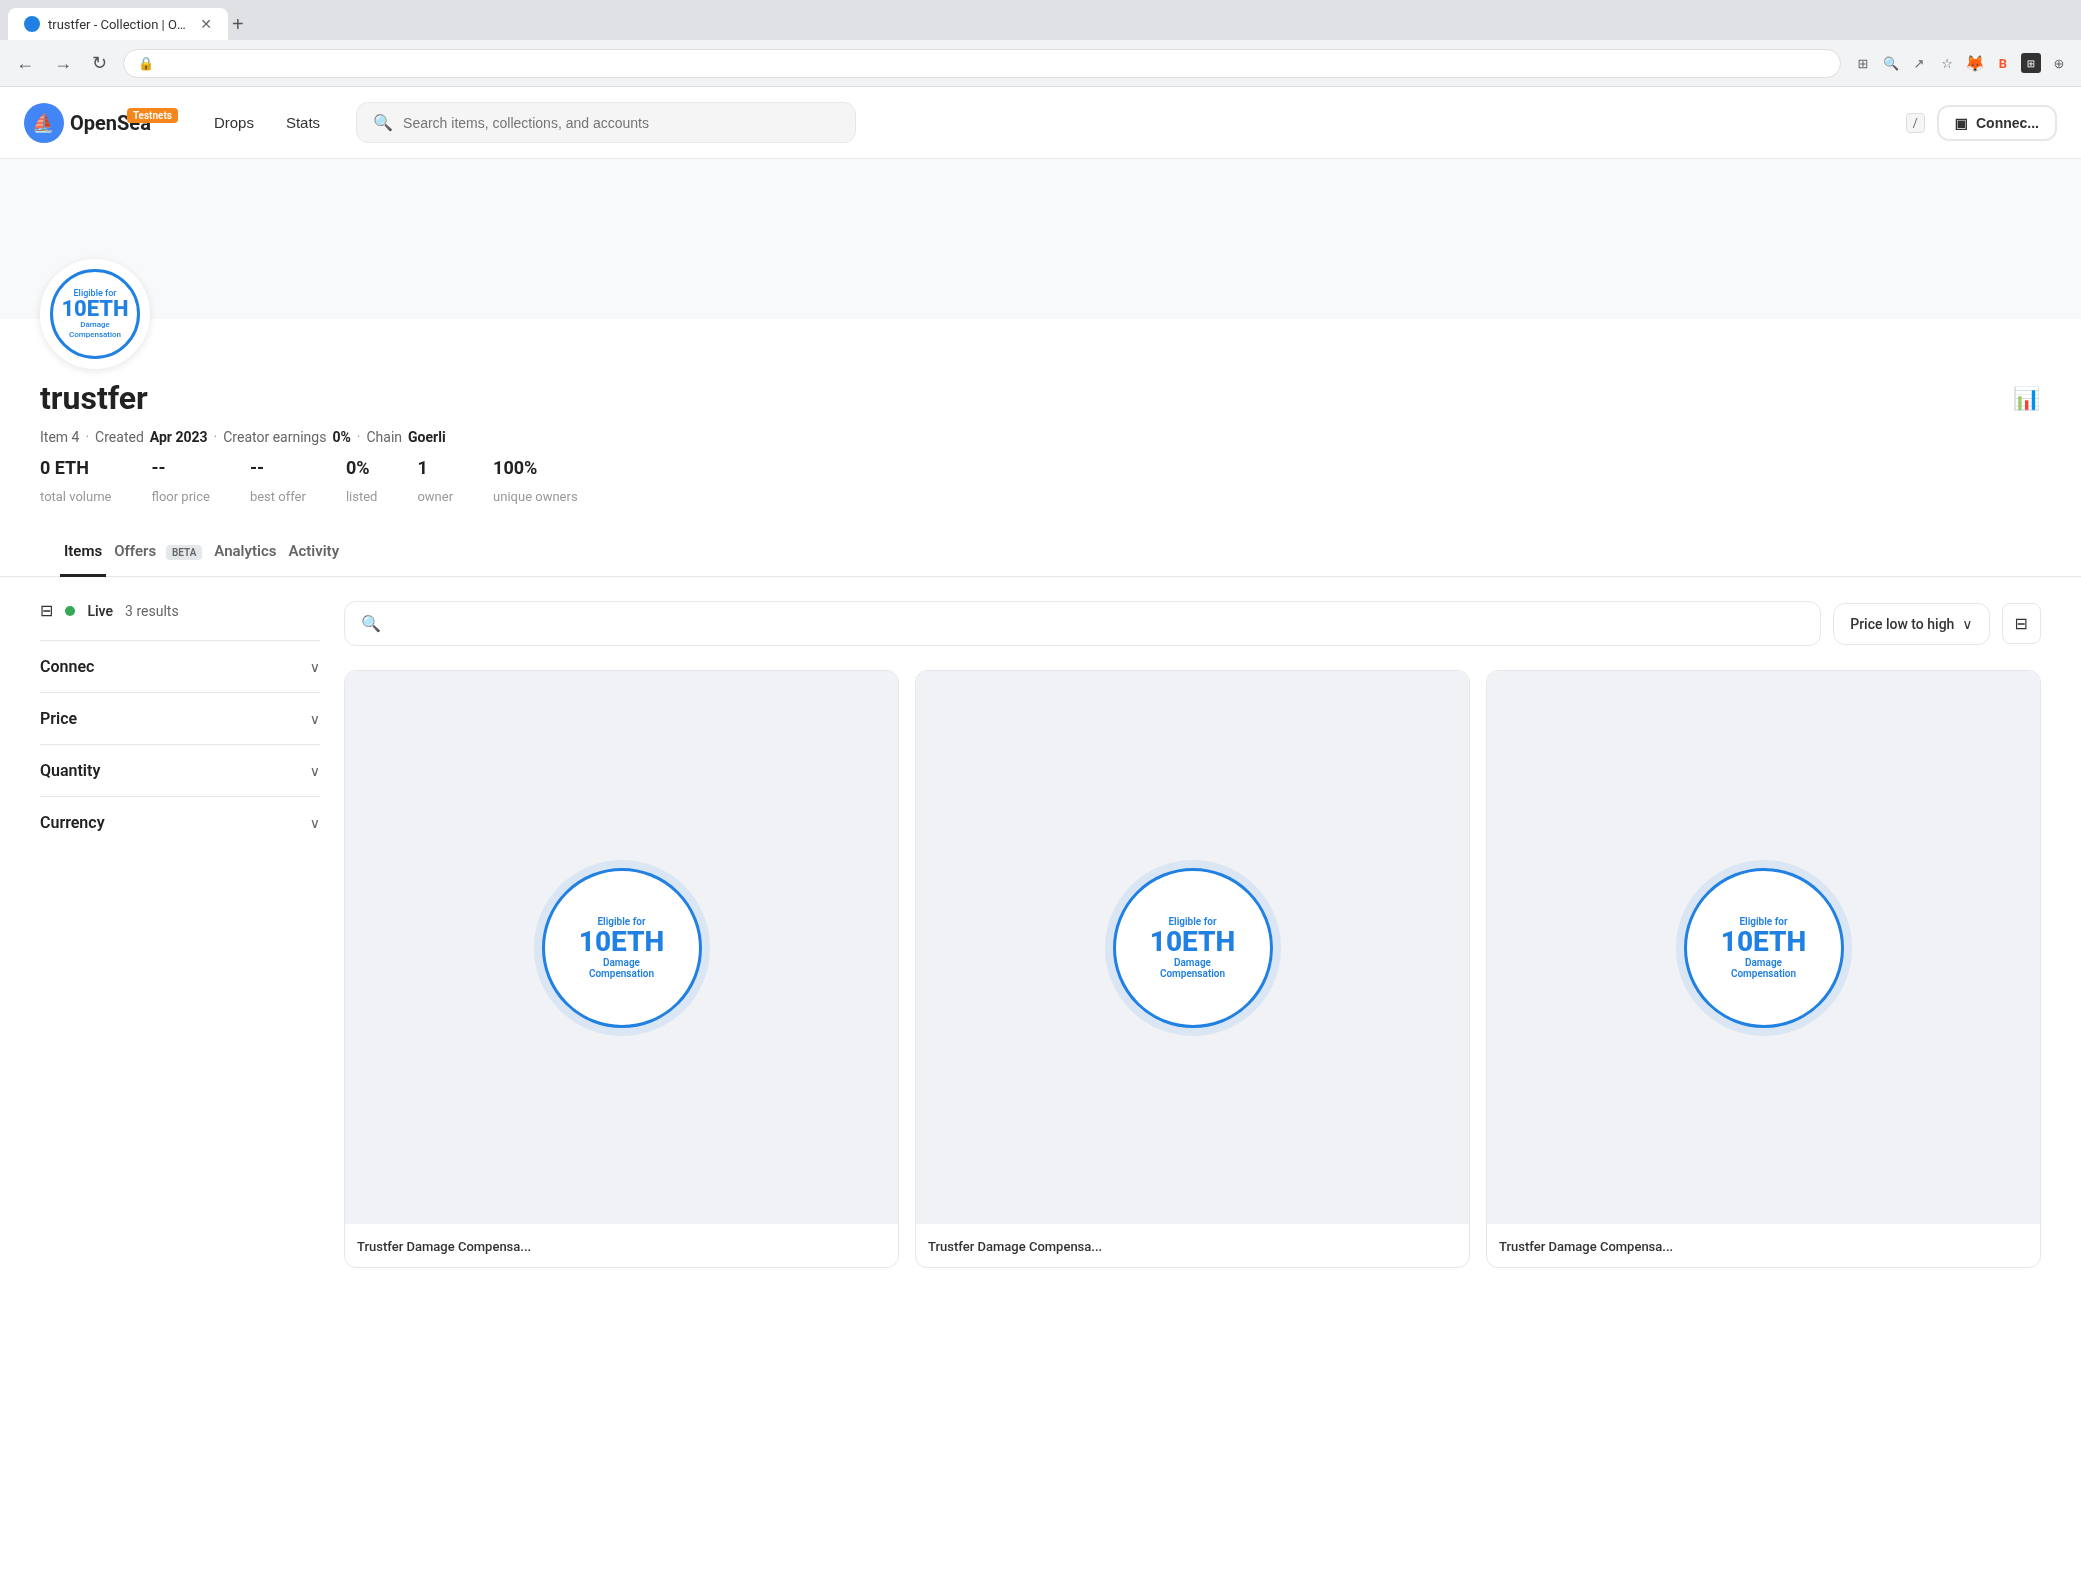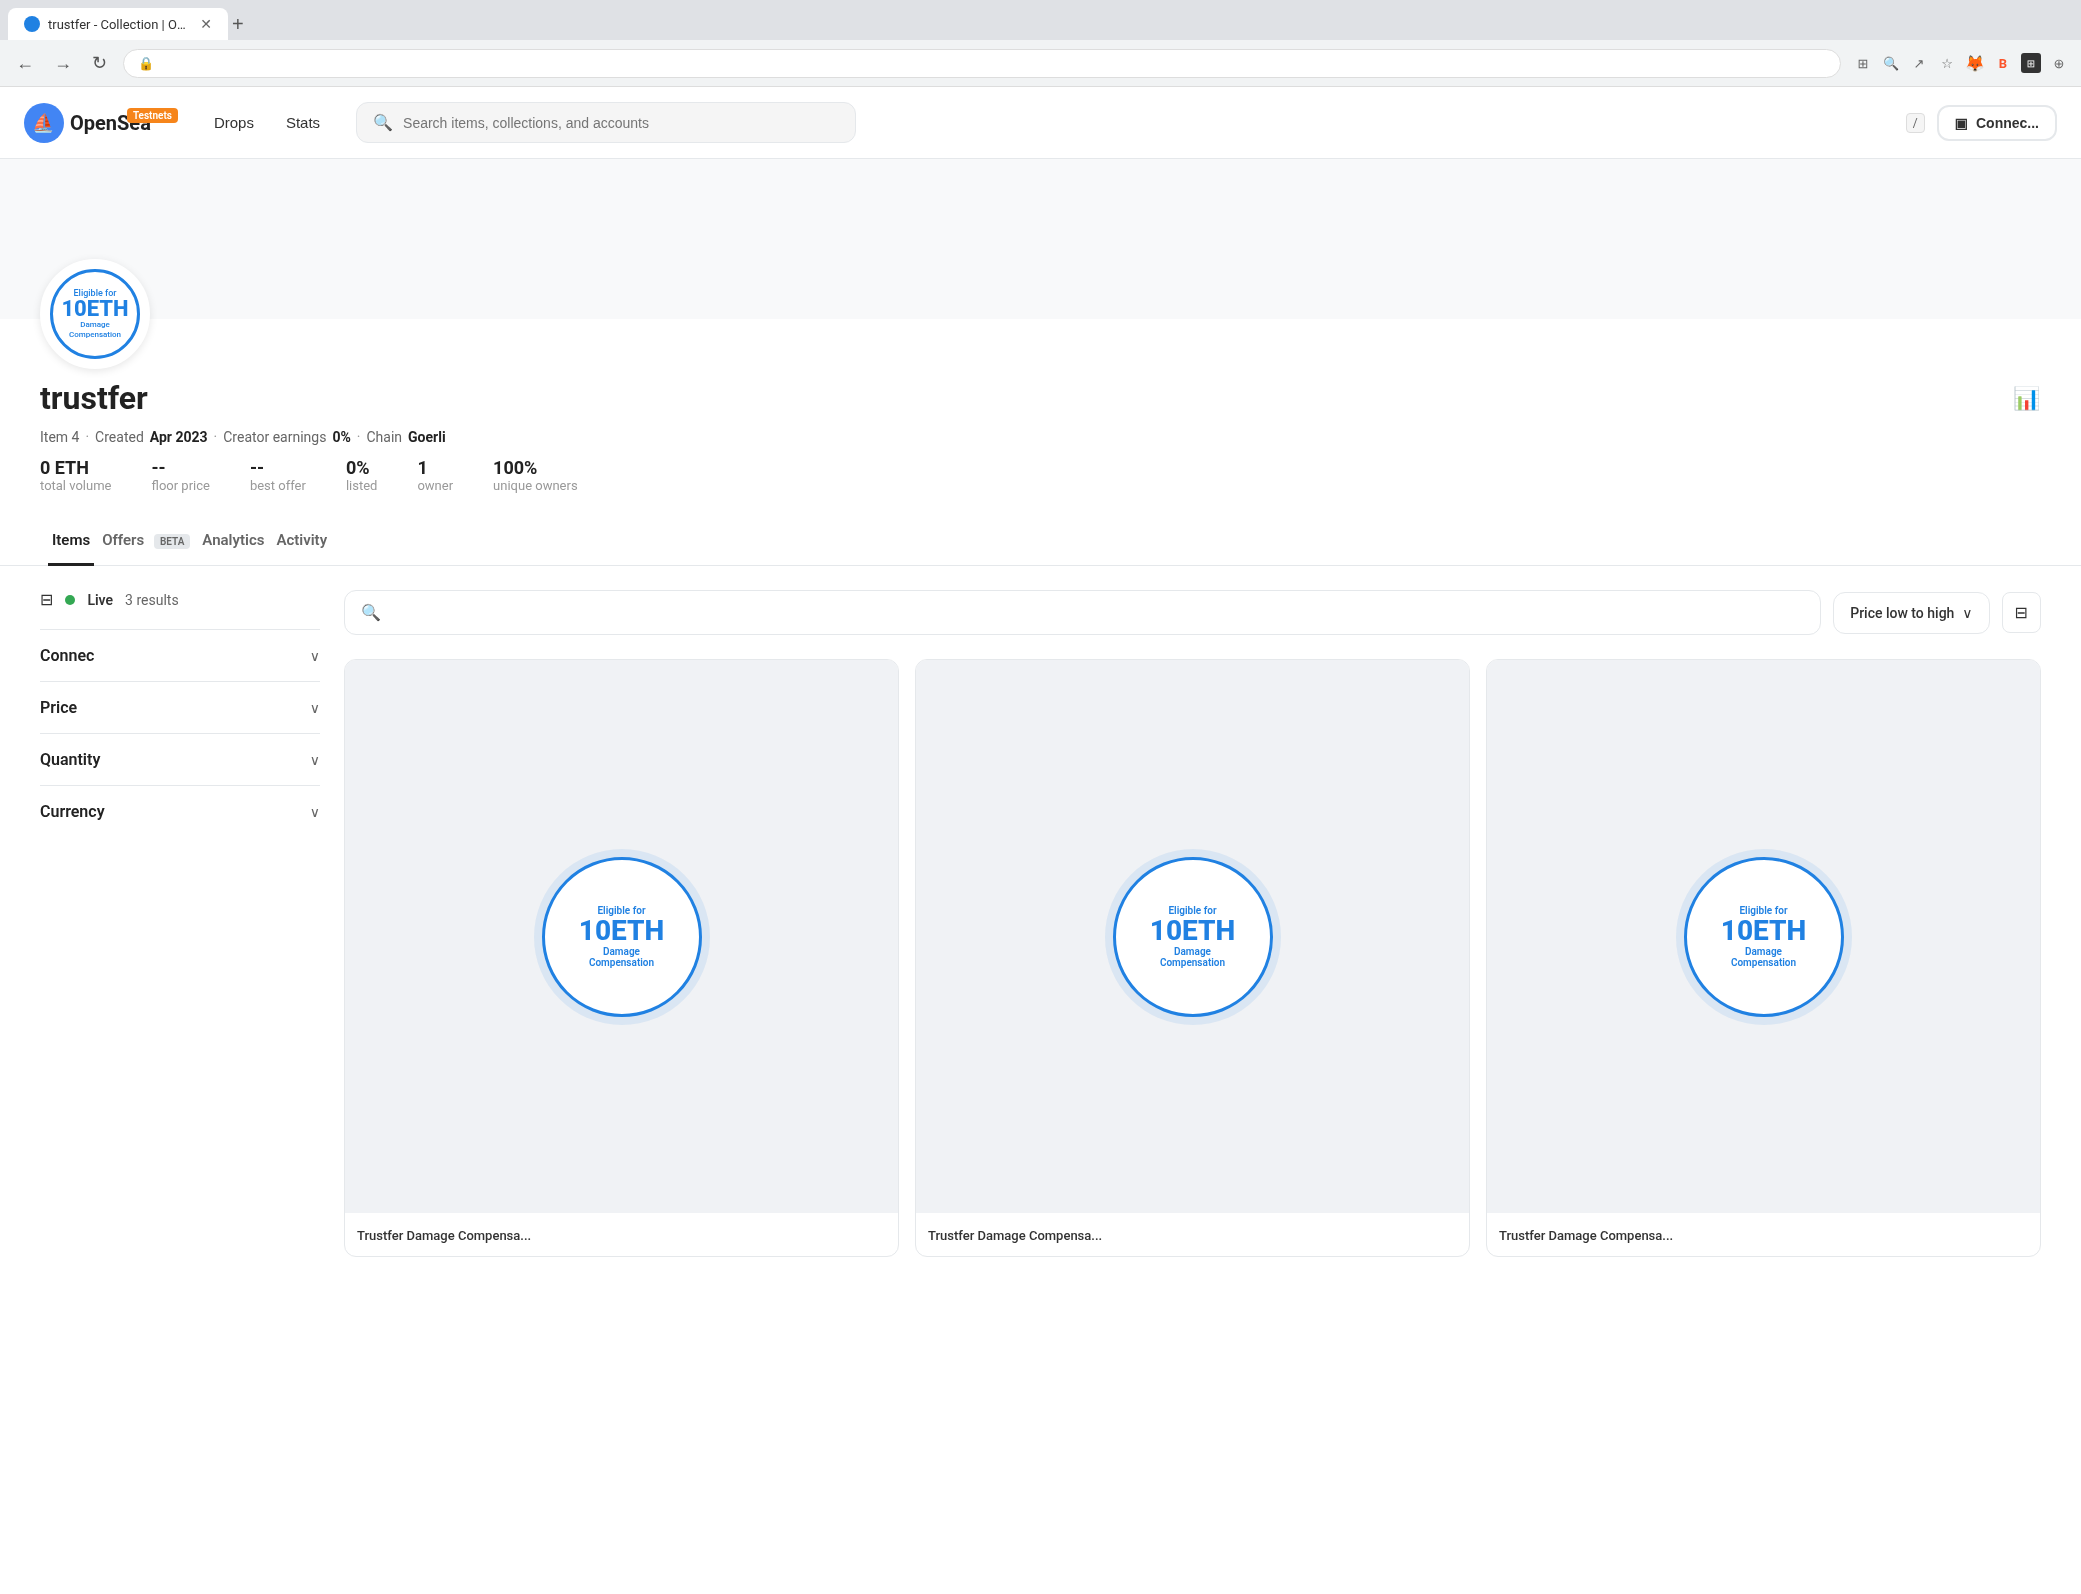--- a/index.html
+++ b/index.html
@@ -146,26 +146,26 @@
     .collection-title-row { display: flex; align-items: center; justify-content: space-between; margin-bottom: 12px; }
     .collection-title { font-size: 32px; font-weight: 700; color: #222; }
     .chart-icon { color: #666; font-size: 22px; cursor: pointer; }
 
     .collection-meta { display: flex; align-items: center; gap: 6px; font-size: 14px; color: #666; margin-bottom: 12px; flex-wrap: wrap; }
     .collection-meta .dot { color: #999; }
     .collection-meta strong { color: #222; }
     .collection-description { font-size: 15px; color: #666; margin-bottom: 24px; }
 
     .stats-row { display: flex; gap: 40px; margin-bottom: 24px; }
-    .stat { display: flex; flex-direction: column; }
+    .stat { display: flex; flex-direction: column; gap: 11px; }
     .stat-value { font-size: 18px; font-weight: 700; color: #222; }
     .stat-label { font-size: 13px; color: #999; }
 
     
-    .tabs { display: flex; gap: 4px; border-bottom: 1px solid #e5e8eb; padding: 0 48px; }
+    .tabs { display: flex; gap: 4px; border-bottom: 1px solid #e5e8eb; padding: 0 60px; }
     .tab-item {
       padding: 14px 4px;
       font-size: 15px;
       font-weight: 600;
       color: #666;
       cursor: pointer;
       border-bottom: 3px solid transparent;
       margin-bottom: -1px;
     }
     .tab-item.active { color: #222; border-bottom-color: #222; }

